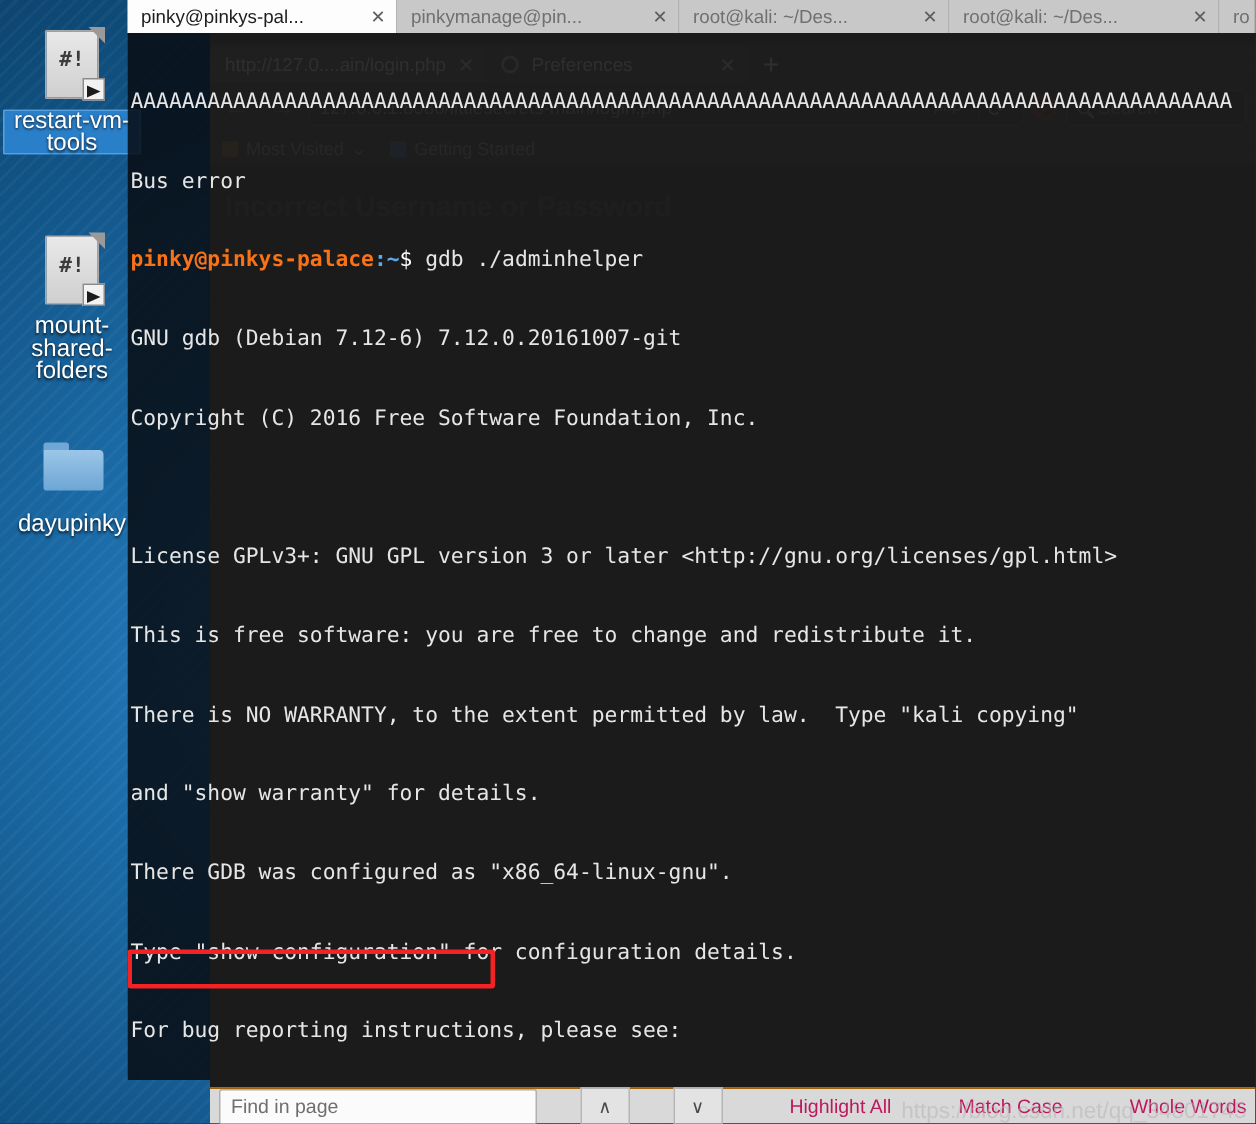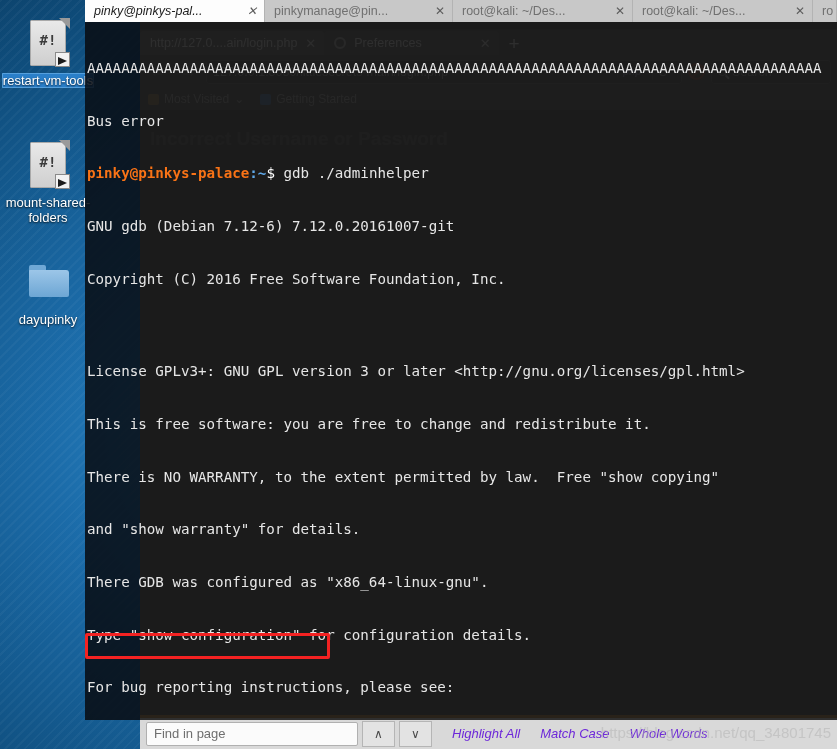--- a/index.html
+++ b/index.html
@@ -68,21 +68,21 @@
   .folder-tab {
     position: absolute; left: 0; top: 0; width: 17px; height: 6px;
     background: #6fa8d6; border-radius: 2px 2px 0 0;
   }
   .folder-body {
     position: absolute; left: 0; top: 5px; width: 40px; height: 27px;
     background: linear-gradient(180deg,#9cc6e8 0%, #6da6d4 100%);
     border-radius: 1px 3px 2px 2px;
   }
   .icon-label {
-    margin-top: 3px; color: #ffffff; font-size: 13px;
+    margin-top: 3px; color: #ffffff; font-size: 16px;
     text-align: center; line-height: 15px; width: 92px;
     text-shadow: 0 1px 2px rgba(0,0,0,0.85);
   }
   .icon-label.selected {
     background: #2a7fc9;
     box-shadow: 0 0 0 1px #55a0dd inset;
     border-radius: 1px;
   }
 
   
@@ -169,37 +169,37 @@
     position: absolute; left: 0; top: 110px; right: 0; bottom: 34px;
     background: #1d1d1d;
   }
   #page-heading {
     position: absolute; left: 10px; top: 18px; right: 10px;
     color: #3a3a3a; font-size: 19px; font-weight: bold;
   }
 
   
   #findbar {
-    position: absolute; left: 0; bottom: 0; right: 0; height: 34px;
-    background: #d9d9d9; border-top: 3px solid #a16207;
-    display: flex; align-items: center; gap: 0px; padding: 0 6px;
+    position: absolute; left: 0; bottom: 0; right: 0; height: 24px;
+    background: #d9d9d9; border-top: 1px solid #a16207;
+    display: flex; align-items: center; gap: 0px; padding: 0 6px; justify-content: space-between;
   }
   #find-input {
     width: 212px; height: 24px; background: #fbfbfb; border: 1px solid #b0b0b0;
     border-radius: 2px; color: #6f6f6f; font-size: 13px;
     display:flex; align-items:center; padding: 0 7px;
     font-family: "Liberation Sans", sans-serif;
   }
   .find-nav {
     width: 33px; height: 26px; border: 1px solid #b5b5b5; background: #e3e3e3;
     display:flex; align-items:center; justify-content:center;
     color:#4a4a4a; font-size: 12px; margin-left: 4px;
   }
   .find-opt {
-    margin-left: 20px; color: #6d28d9; font-size: 13px; white-space: nowrap; font-style: italic;
+    margin-left: 20px; color: #be185d; font-size: 13px; white-space: nowrap;
   }
   #watermark {
     position: absolute; right: 6px; top: 6px;
     color: rgba(180,180,180,0.55); font-size: 15px; white-space: nowrap;
     font-family: "Liberation Sans", sans-serif;
   }
 
   
   #terminal {
     position: absolute; left: 85px; top: 0; width: 752px; height: 720px;
@@ -209,21 +209,21 @@
     background: #c8c8c8;
     display: flex; align-items: stretch; overflow: hidden;
   }
   .ttab {
     display: flex; align-items: center; justify-content: space-between;
     gap: 8px; padding: 0 7px 0 9px;
     font-size: 12.5px; color: #707070;
     background: #c8c8c8; min-width: 0; white-space: nowrap;
     border-right: 1px solid #b3b3b3;
   }
-  .ttab.active { background: #fdfdfd; color: #1d1d1d; font-style: italic; }
+  .ttab.active { background: #fdfdfd; color: #1d1d1d; }
   .ttab .tx { font-size: 12px; color: #5d5d5d; }
 
   
   #term-body {
     position: absolute; left: 0; top: 22px; width: 752px; height: 698px;
     overflow: hidden;
   }
   
   #term-tint-left {
     position: absolute; left: 0; top: 0; width: 55px; height: 100%;
@@ -377,21 +377,21 @@
     <div id="term-tint-right"></div>
 
     <div id="term-text">
       <span id="term-line" style="display: block;">AAAAAAAAAAAAAAAAAAAAAAAAAAAAAAAAAAAAAAAAAAAAAAAAAAAAAAAAAAAAAAAAAAAAAAAAAAAAAAAAAAAAAA</span>
       <span id="term-line" style="display: block;">Bus error</span>
       <span id="term-line" style="display: block;"><span class="prompt-user">pinky@pinkys-palace</span><span class="prompt-path">:~</span><span class="prompt-dollar">$ </span><span>gdb ./adminhelper</span></span>
       <span id="term-line" style="display: block;">GNU gdb (Debian 7.12-6) 7.12.0.20161007-git</span>
       <span id="term-line" style="display: block;">Copyright (C) 2016 Free Software Foundation, Inc.</span>
       <span id="term-line" style="display: block; margin-top: 40px;">License GPLv3+: GNU GPL version 3 or later &lt;http://gnu.org/licenses/gpl.html&gt;</span>
       <span id="term-line" style="display: block;">This is free software: you are free to change and redistribute it.</span>
-      <span id="term-line" style="display: block;">There is NO WARRANTY, to the extent permitted by law.  Free "show copying"</span>
+      <span id="term-line" style="display: block;">There is NO WARRANTY, to the extent permitted by law.  Type "kali copying"</span>
       <span id="term-line" style="display: block;">and "show warranty" for details.</span>
       <span id="term-line" style="display: block;">There GDB was configured as "x86_64-linux-gnu".</span>
       <span id="term-line" style="display: block;">Type "show configuration" for configuration details.</span>
       <span id="term-line" style="display: block;">For bug reporting instructions, please see:</span>
       
       
       
       
       
       

